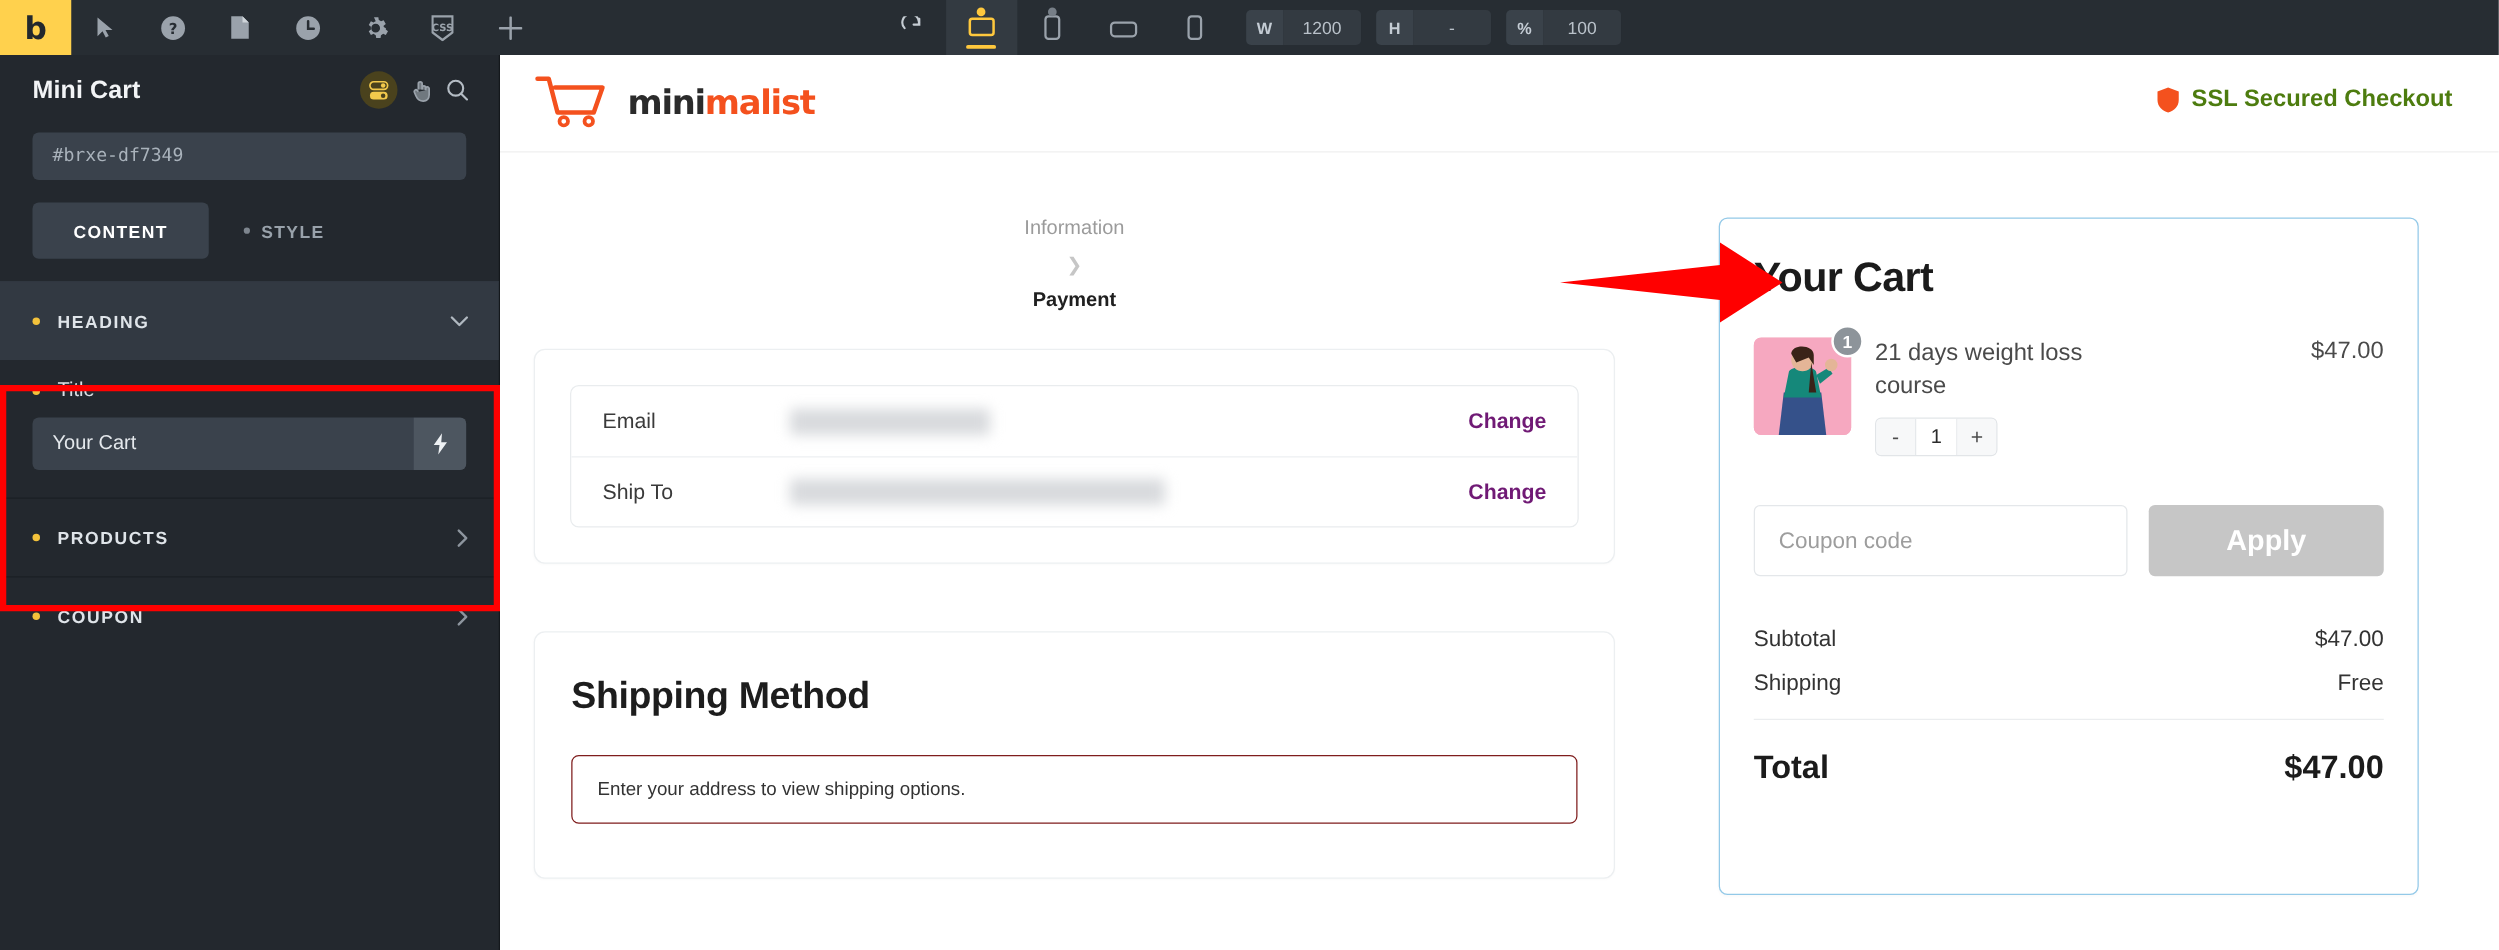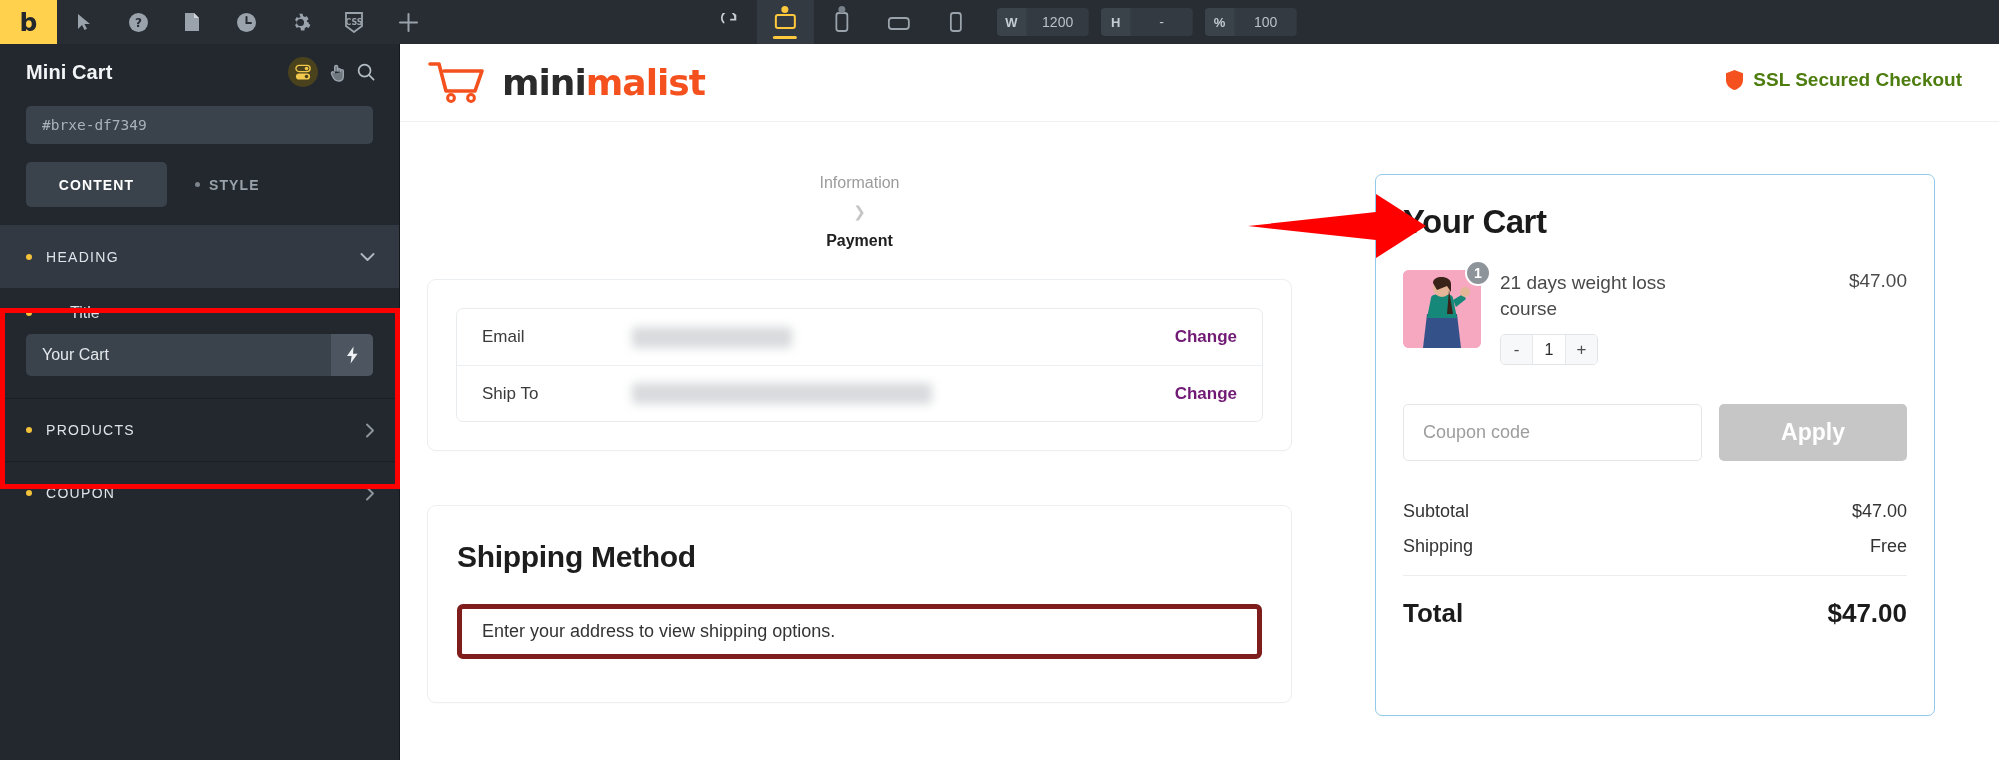--- a/index.html
+++ b/index.html
@@ -143,27 +143,27 @@
     padding: 0 24px 0 26px;
     cursor: pointer;
     border-top: 1px solid #1b1f24;
   }
   .section-head.open { background: #323942; border-top-color: #323942; }
   .sec-dot {
     width: 6px; height: 6px; border-radius: 50%;
     background: #f3c23b; margin-right: 14px; flex: none;
   }
   .sec-label {
-    font-size: 14px; font-weight: 400; letter-spacing: 1.3px;
+    font-size: 14px; font-weight: 700; letter-spacing: 1.3px;
     color: #dfe4e9;
   }
   .chev { margin-left: auto; color: #97a0a9; display:flex; }
 
   .section-body { padding: 16px 26px 22px 26px; }
-  .field-label-row { display: flex; align-items: center; margin-bottom: 12px; gap: 24px; }
+  .field-label-row { display: flex; align-items: center; margin-bottom: 12px; }
   .field-dot {
     width: 6px; height: 6px; border-radius: 50%;
     background: #f3c23b; margin-right: 14px;
   }
   .field-label { font-size: 16px; color: #dbe0e5; }
   .text-input-wrap {
     height: 42px; background: #3a424c; border-radius: 5px;
     display: flex; align-items: center; overflow: hidden;
   }
   .text-input-wrap input {
@@ -185,21 +185,21 @@
     overflow: hidden;
   }
   .site-header {
     height: 78px;
     display: flex; align-items: center;
     padding: 0 37px 0 27px;
     border-bottom: 1px solid #f0f0f0;
   }
   .logo { display: flex; align-items: center; gap: 13px; }
   .logo-text {
-    font-size: 36px; font-weight: 800; letter-spacing: -1px;
+    font-size: 27px; font-weight: 800; letter-spacing: -1px;
     font-family: "DejaVu Sans", sans-serif;
   }
   .logo-text .dark { color: #2b2b2b; }
   .logo-text .orange { color: #f4511e; }
   .ssl {
     margin-left: auto;
     display: flex; align-items: flex-start; gap: 9px;
     color: #4d7c0f; font-size: 19px; font-weight: 700;
   }
 
@@ -246,23 +246,23 @@
   .change-link {
     color: #701a75; font-size: 17px; font-weight: 700; cursor: pointer;
   }
 
   .ship-card { padding: 34px 29px 43px 29px; }
   .ship-title {
     font-size: 30px; font-weight: 700; color: #1d1d1d;
     margin-bottom: 30px; letter-spacing: -.3px;
   }
   .ship-note {
-    border: 5px solid #7f1d1d; border-radius: 6px;
+    border: 1px solid #7f1d1d; border-radius: 6px;
     height: 55px; display: flex; align-items: center;
-    padding: 0 20px; font-size: 18px; color: #333;
+    padding: 0 20px; font-size: 15px; color: #333;
   }
 
   
   .cart-card {
     border: 1px solid #93c9e8;
     border-radius: 7px;
     padding: 28px 27px 28px 27px;
     height: 542px;
   }
   .cart-title {

